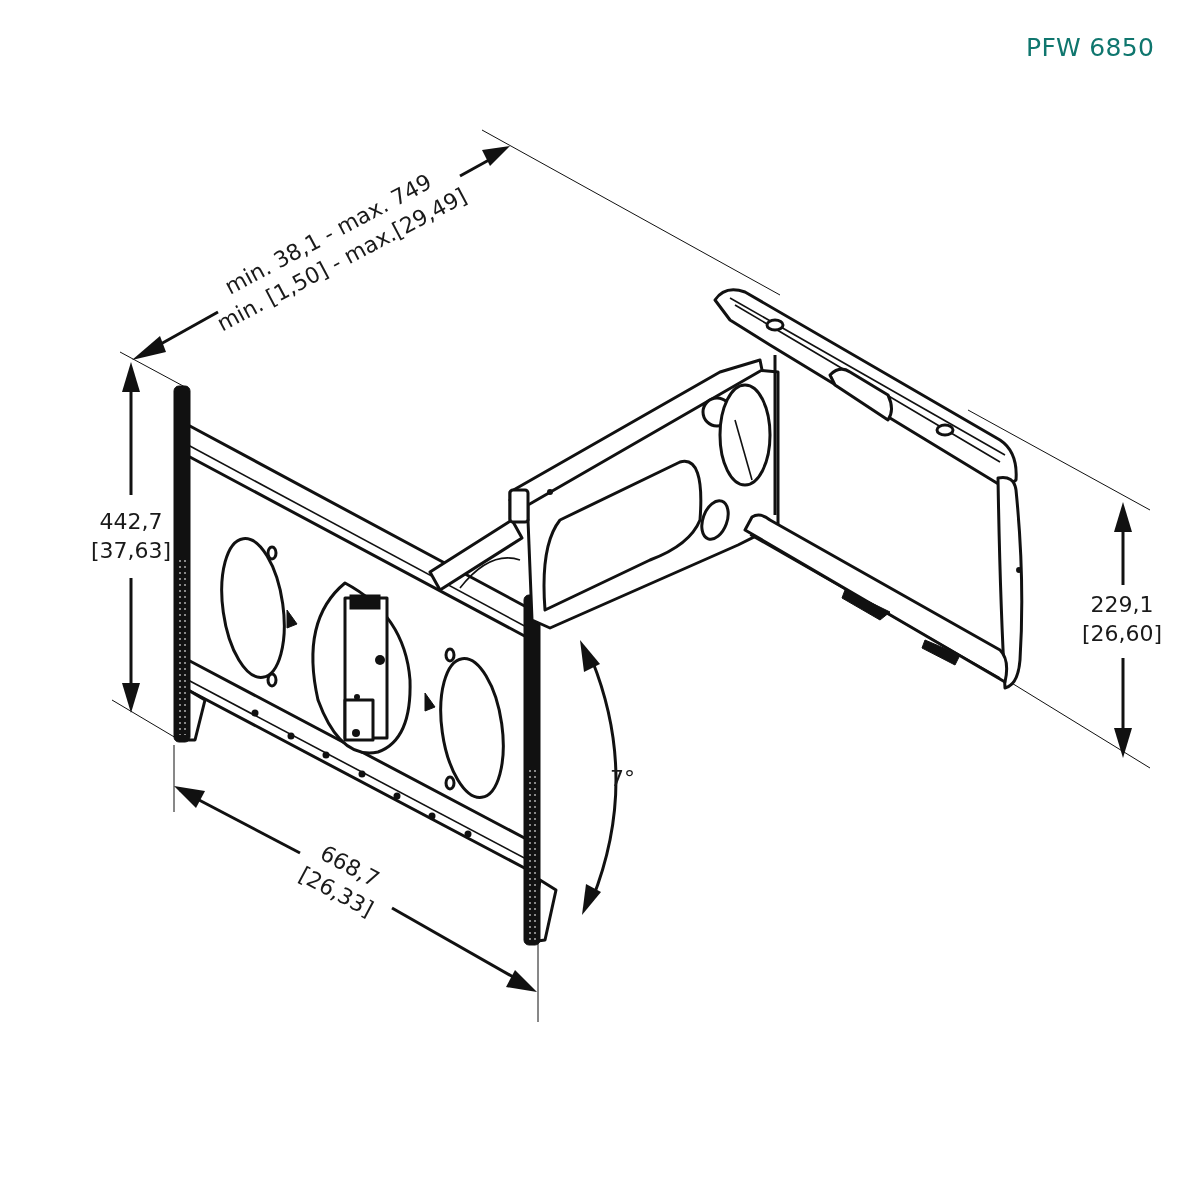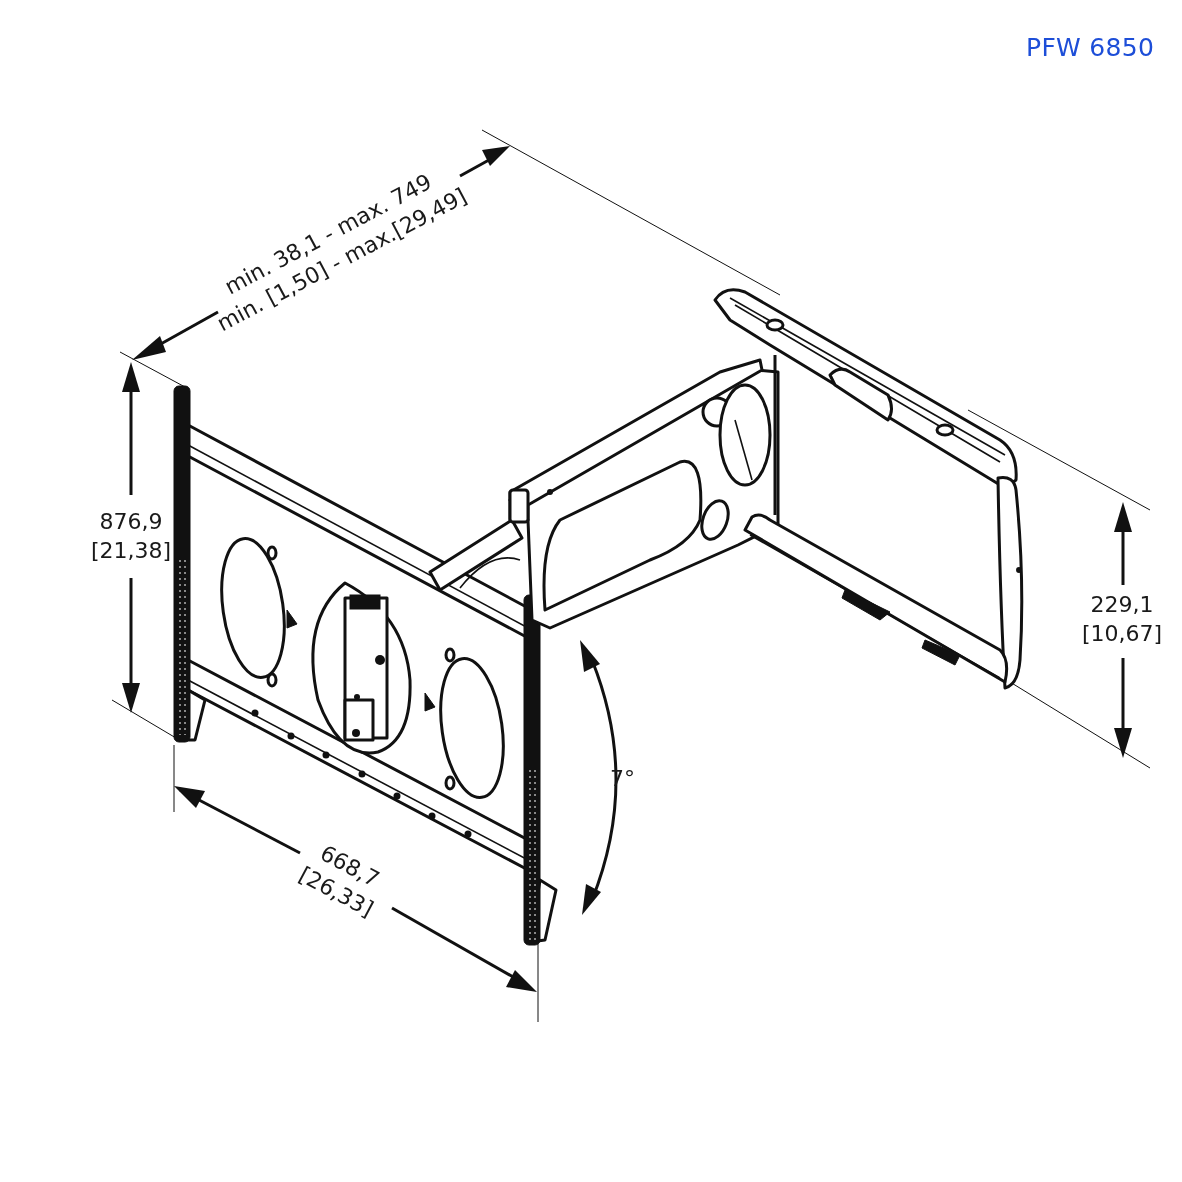--- a/index.html
+++ b/index.html
@@ -1,19 +1,19 @@
 <!DOCTYPE html>
 <html><head>
   <meta charset="utf-8">
   <style>
     html, body { margin: 0; padding: 0; background: #ffffff; }
     body { width: 1182px; height: 1182px; position: relative; overflow: hidden;
            font-family: "DejaVu Sans", "Liberation Sans", sans-serif; color: #1a1a1a; }
     #drawing { position: absolute; left: 0; top: 0; width: 1182px; height: 1182px; }
-    .model { position: absolute; left: 1026px; top: 33px; font-size: 25px; letter-spacing: 0.3px; color: #1d4ed8; }
+    .model { position: absolute; left: 1026px; top: 33px; font-size: 25px; letter-spacing: 0.3px; color: #0f766e; }
     .lbl { position: absolute; font-size: 22px; line-height: 29px; color: #1a1a1a; white-space: nowrap; text-align: center; }
     .rot { transform-origin: center center; }
     .dim-ext { stroke: #111; stroke-width: 1; fill: none; }
     .dim-line { stroke: #111; stroke-width: 3; fill: none; }
     .arrow { fill: #111; }
     .part { stroke: #111; stroke-width: 3; fill: #fff; stroke-linejoin: round; }
     .part-thin { stroke: #111; stroke-width: 1.6; fill: none; }
     .part-dark { fill: #111; stroke: #111; stroke-width: 1; }
     .hole { stroke: #111; stroke-width: 3; fill: #fff; }
     .dot { fill: #111; }
@@ -151,27 +151,27 @@
     <line class="dim-line" x1="775" y1="355" x2="775" y2="515"></line>
   </g>
 </svg>
 
 <div class="lbl rot" style="left:195px; top:218px; width:280px; transform: rotate(-28deg);">
   <div>min. 38,1 - max. 749</div>
   <div>min. [1,50] - max.[29,49]</div>
 </div>
 
 <div class="lbl" style="left:84px; top:507px; width:94px;">
-  <div>876,9</div>
-  <div>[21,38]</div>
+  <div>442,7</div>
+  <div>[37,63]</div>
 </div>
 
 <div class="lbl" style="left:1074px; top:590px; width:96px;">
   <div>229,1</div>
-  <div>[10,67]</div>
+  <div>[26,60]</div>
 </div>
 
 <div class="lbl rot" style="left:288px; top:850px; width:110px; transform: rotate(28deg);">
   <div>668,7</div>
   <div>[26,33]</div>
 </div>
 
 <div class="lbl" style="left:610px; top:764px;">7°</div>
 
 </body></html>

